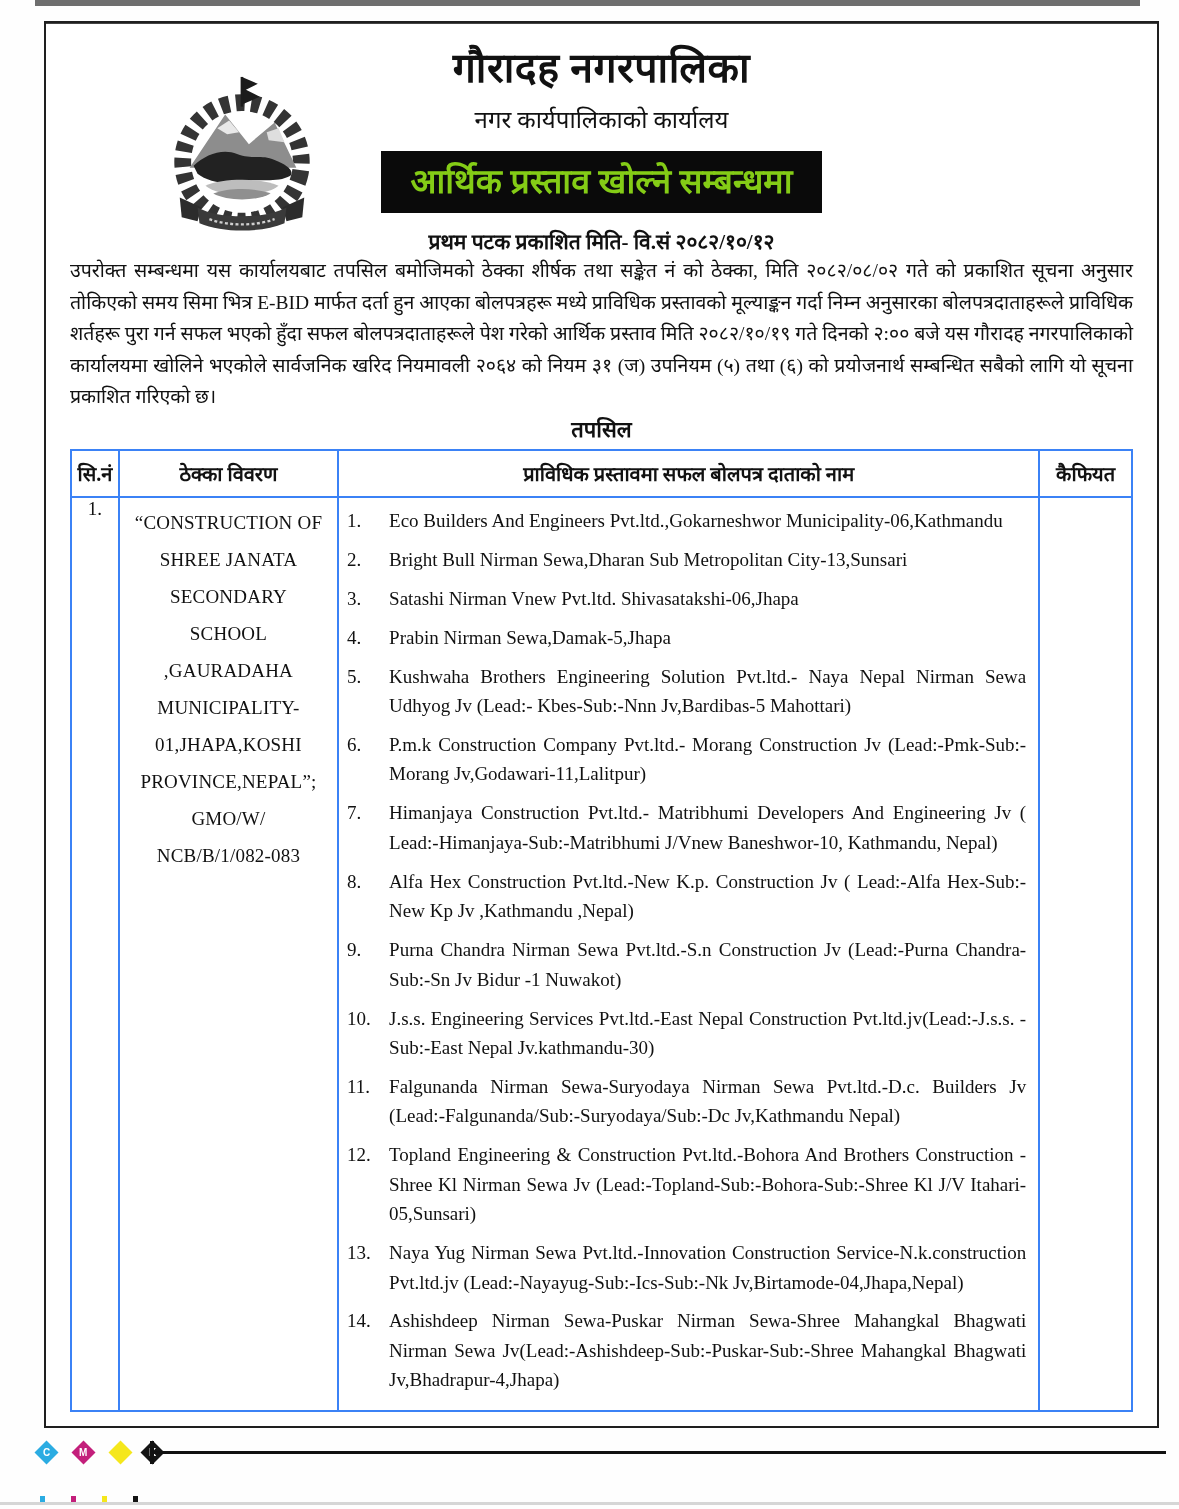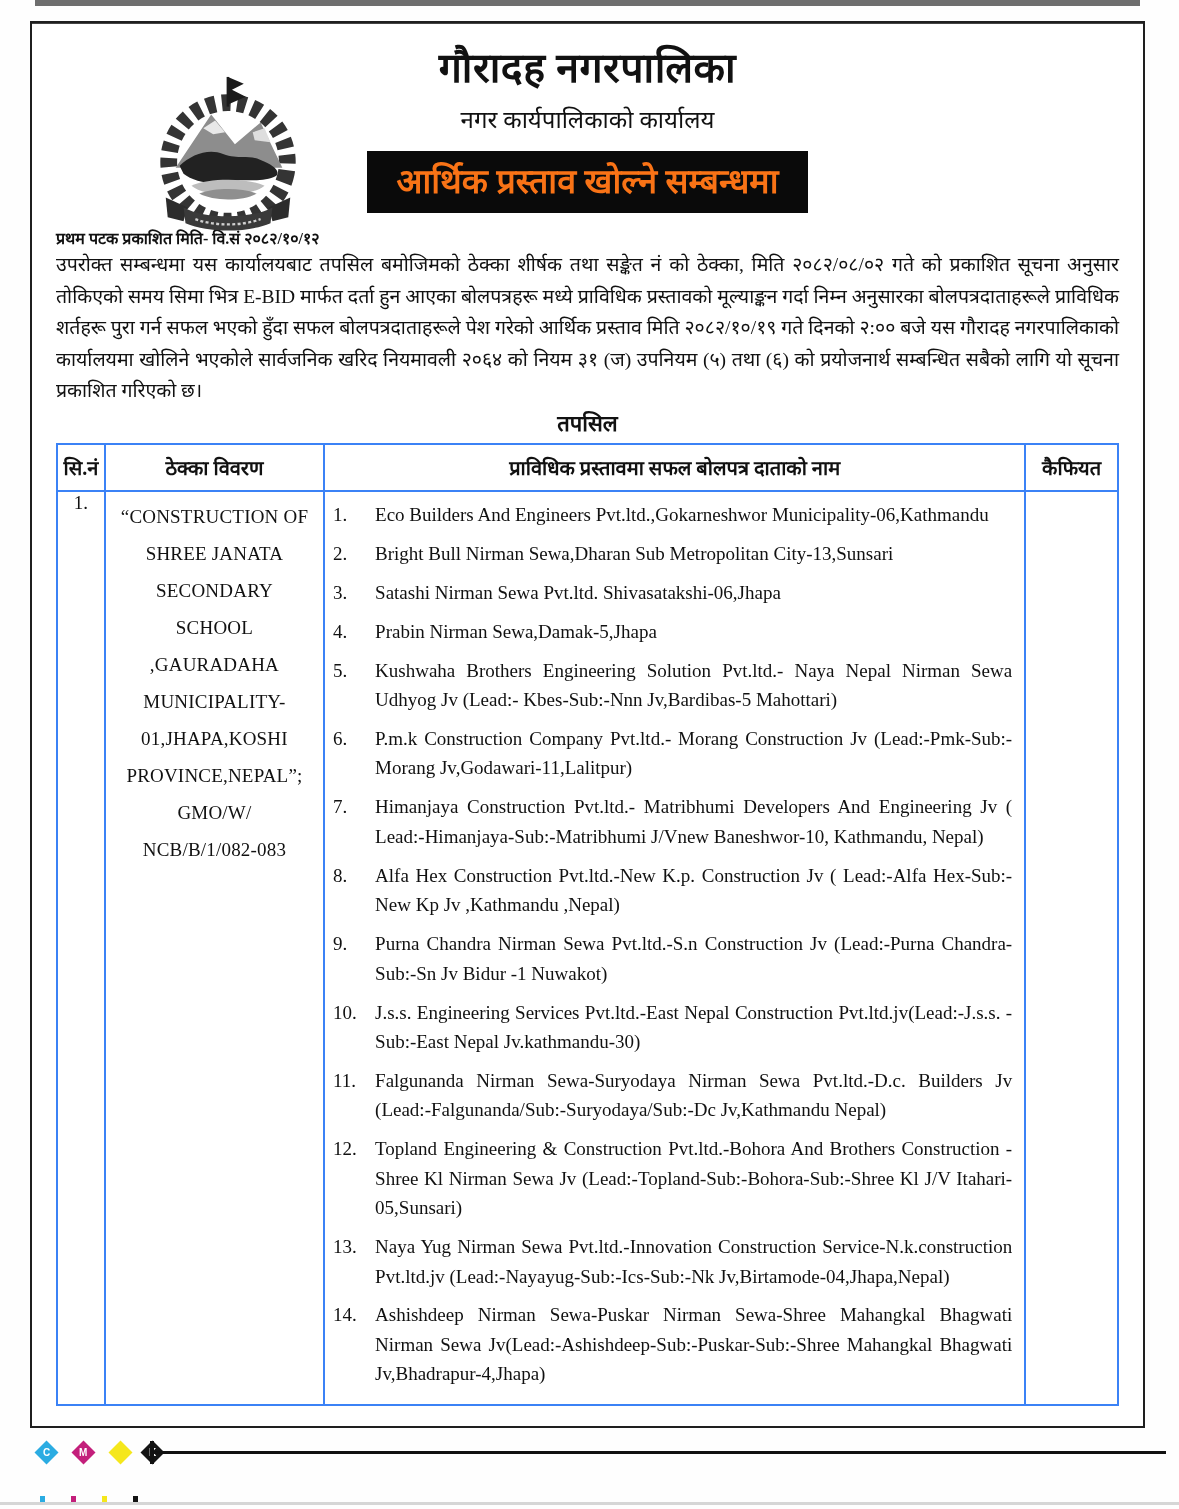--- a/index.html
+++ b/index.html
@@ -3,35 +3,35 @@
 <meta charset="utf-8">
 <style>
   * { margin:0; padding:0; box-sizing:border-box; }
   html,body { background:#ffffff; }
   body { font-family:"Liberation Serif","DejaVu Serif",serif; color:#111; }
   .page { position:relative; width:1179px; height:1509px; background:#fefefe; overflow:hidden; }
 
   .scan-strip-top { position:absolute; left:35px; top:0; width:1105px; height:6px; background:#6e6e6e; }
   .scan-strip-bottom { position:absolute; left:0; bottom:4px; width:1179px; height:3px; background:#d6d6d6; }
 
-  .doc { position:absolute; left:30px; top:21px; width:1115px; height:1407px;
+  .doc { position:absolute; left:44px; top:21px; width:1115px; height:1407px;
          border:2px solid #1f1f1f; background:#fff; padding:10px 24px 0 24px; }
 
   .doc-inner-topline { border-top:1px solid #444; margin:-10px -24px 8px -24px; }
 
   .header { position:relative; text-align:center; }
   .logo { position:absolute; left:88px; top:38px; width:168px; height:170px; }
   .h-muni { font-size:41px; font-weight:bold; letter-spacing:0.5px; padding-top:6px; }
   .h-office { font-size:24px; font-weight:normal; margin-top:8px; }
   .h-place { font-size:26px; font-weight:bold; margin-top:12px; }
   .h-prov { font-size:26px; font-weight:bold; margin-top:12px; }
   .banner-wrap { margin-top:16px; }
-  .banner { display:inline-block; background:#0a0a0a; color:#f97316; font-size:34px; font-weight:bold;
+  .banner { display:inline-block; background:#0a0a0a; color:#84cc16; font-size:34px; font-weight:bold;
             padding:6px 30px 10px 30px; }
-  .published { font-size:16px; font-weight:bold; margin-top:14px; }
+  .published { text-align:center; font-size:21px; font-weight:bold; margin-top:14px; }
 
   .body-par { font-size:19.5px; line-height:1.62; text-align:justify;
               font-family:"Liberation Serif","DejaVu Serif",serif; }
 
   .tapasil { text-align:center; font-size:22px; font-weight:bold; }
 
   table.main { width:100%; border-collapse:collapse; margin-top:6px; }
   table.main th, table.main td { border:2px solid #3b82f6; vertical-align:top; }
   table.main th { font-size:20px; font-weight:bold; padding:9px 4px; text-align:center; }
   col.c-sn { width:48px; } col.c-contract { width:220px; } col.c-bidders { width:725px; } col.c-remarks { width:94px; }
@@ -129,21 +129,21 @@
                   <span class="txt">Eco Builders And Engineers Pvt.ltd.,Gokarneshwor Municipality-06,Kathmandu</span>
                 </div>
 
                 <div class="bidder">
                   <span class="num">2.</span>
                   <span class="txt">Bright Bull Nirman Sewa,Dharan Sub Metropolitan City-13,Sunsari</span>
                 </div>
 
                 <div class="bidder">
                   <span class="num">3.</span>
-                  <span class="txt">Satashi Nirman Sewa Pvt.ltd. Shivasatakshi-06,Jhapa</span>
+                  <span class="txt">Satashi Nirman Vnew Pvt.ltd. Shivasatakshi-06,Jhapa</span>
                 </div>
 
                 <div class="bidder">
                   <span class="num">4.</span>
                   <span class="txt">Prabin Nirman Sewa,Damak-5,Jhapa</span>
                 </div>
 
                 <div class="bidder">
                   <span class="num">5.</span>
                   <span class="txt">Kushwaha Brothers Engineering Solution Pvt.ltd.- Naya Nepal Nirman Sewa Udhyog Jv (Lead:- Kbes-Sub:-Nnn Jv,Bardibas-5 Mahottari)</span>

